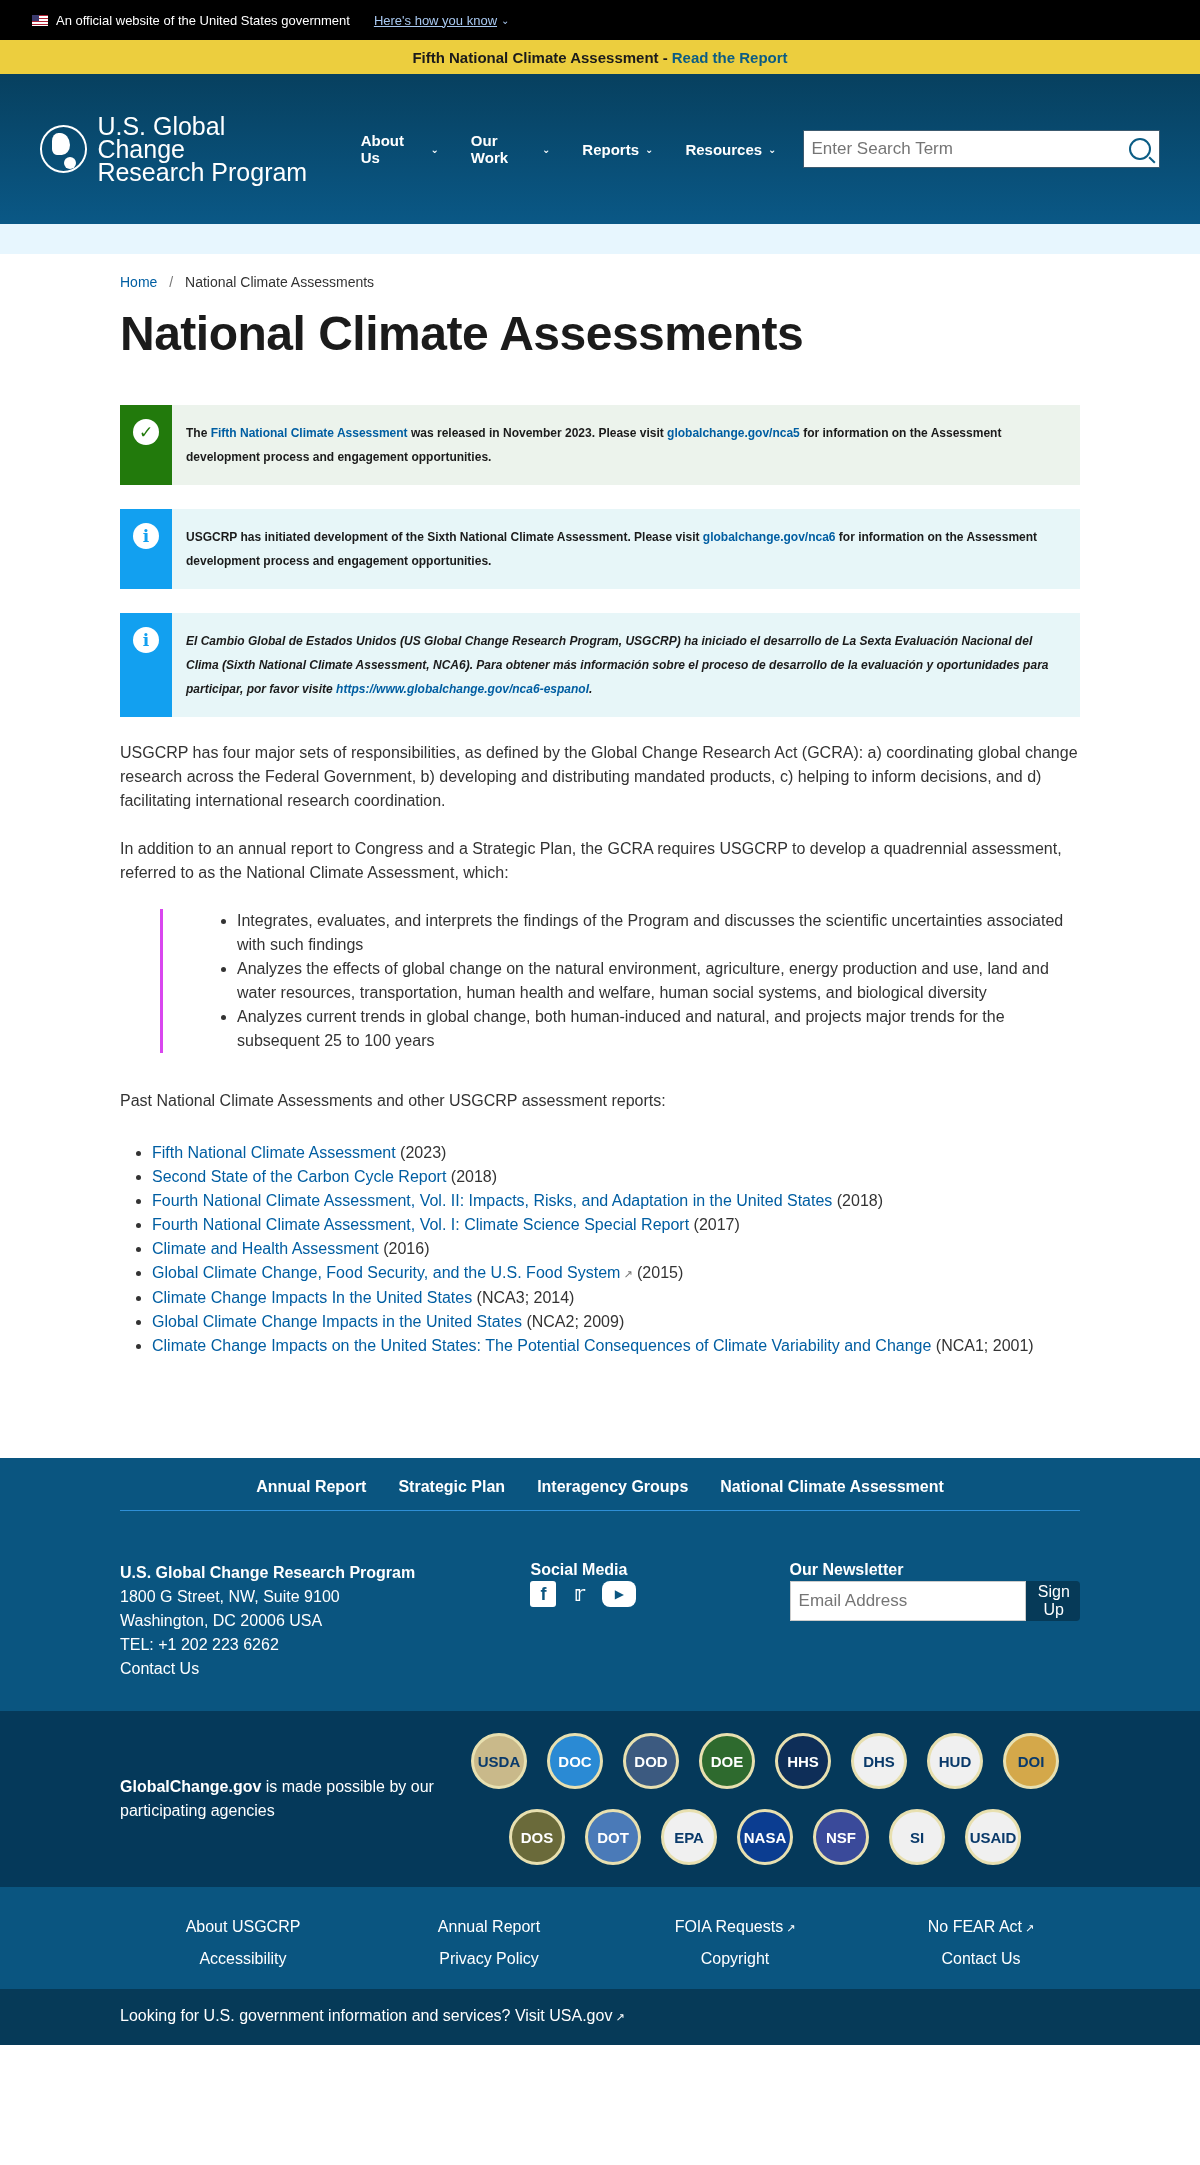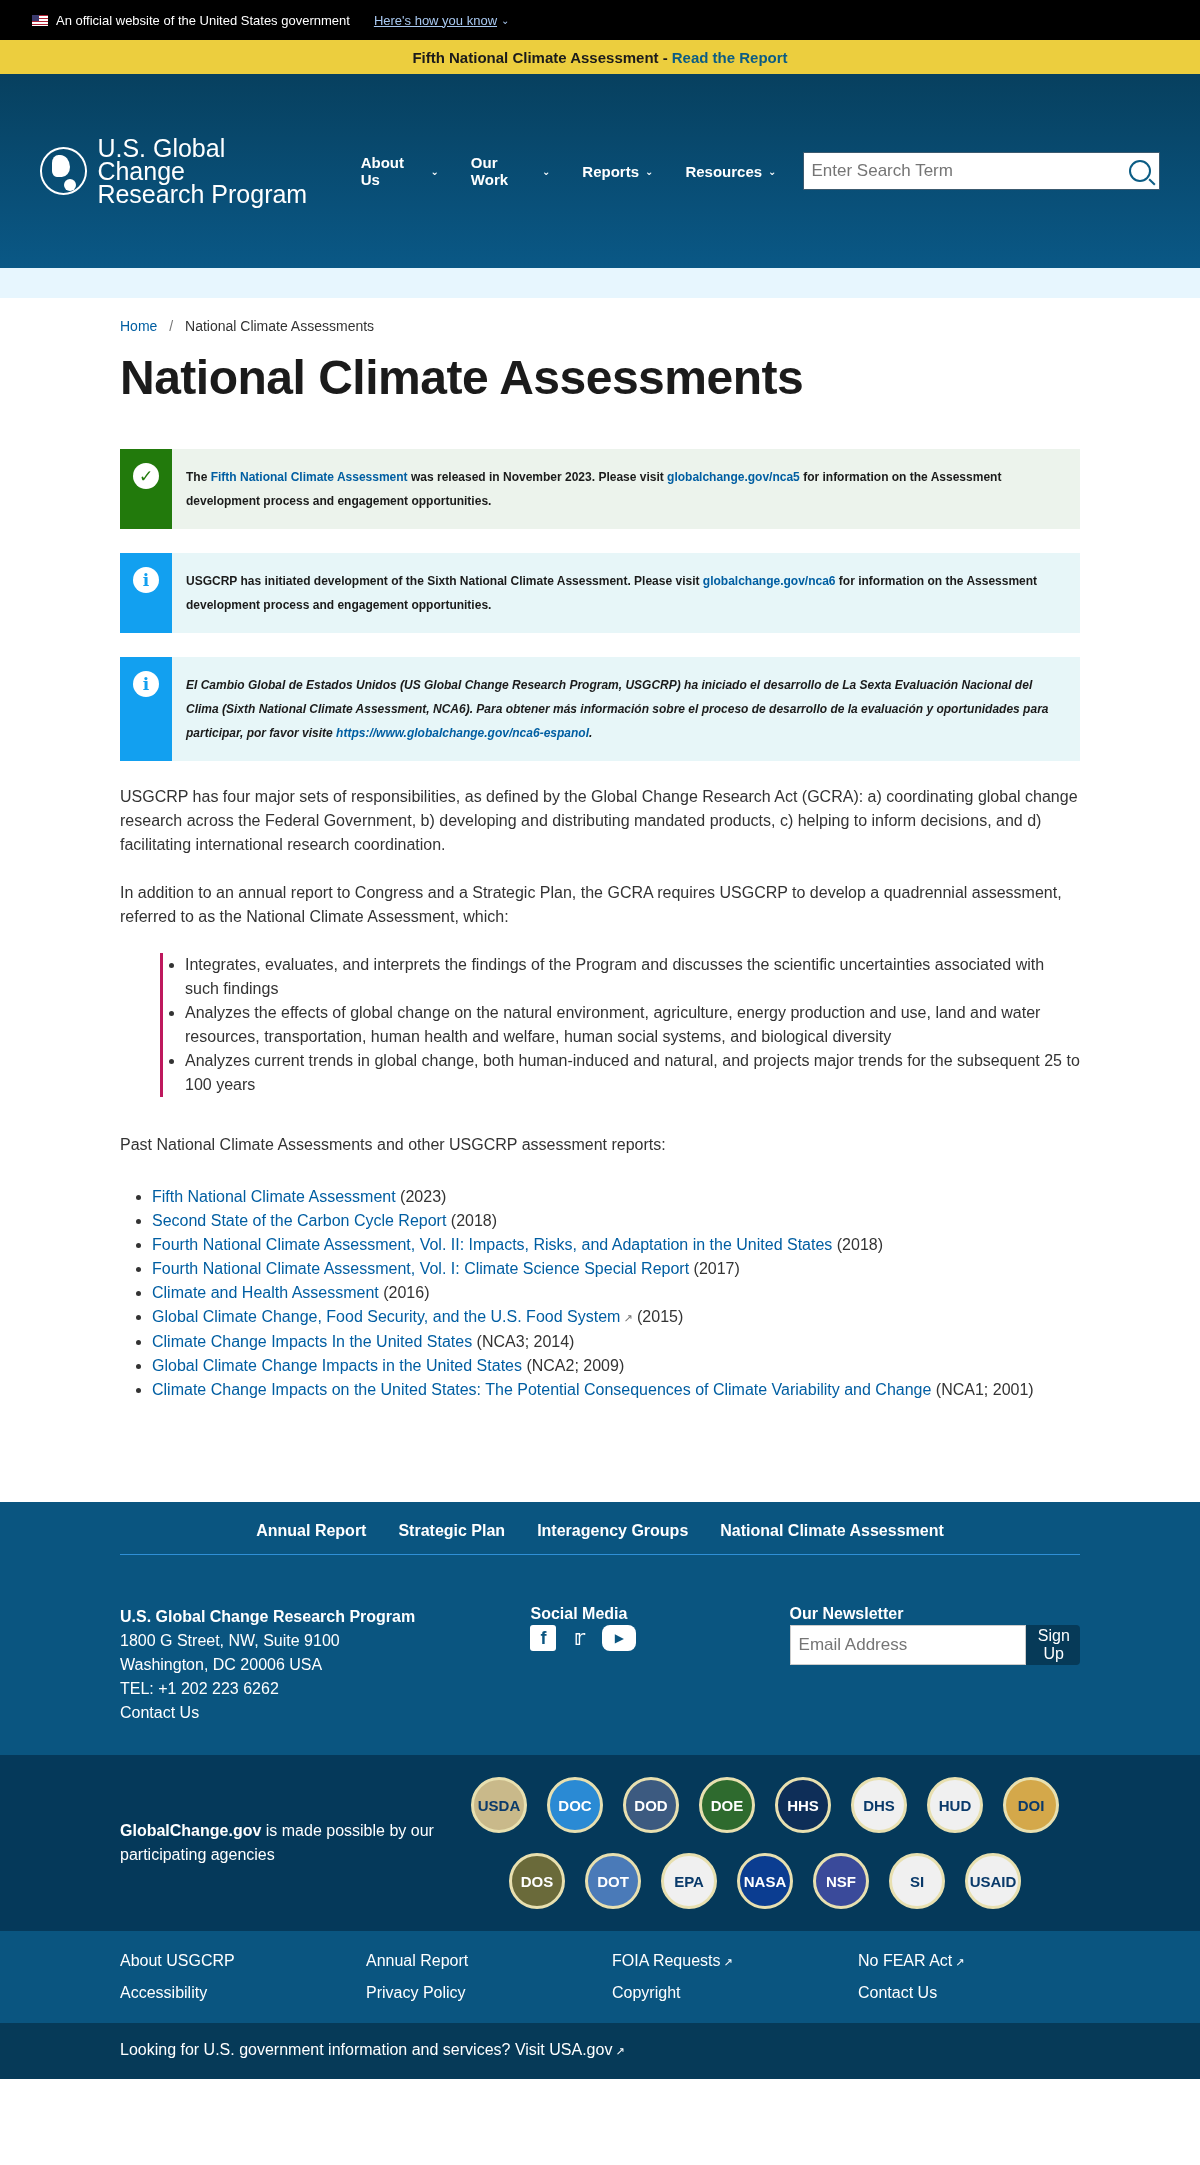--- a/index.html
+++ b/index.html
@@ -5,21 +5,21 @@
   * { box-sizing: border-box; margin: 0; padding: 0; }
   body { width: 1200px; font-family: "Liberation Sans", "DejaVu Sans", sans-serif; color: #1b1b1b; background: #fff; }
   a { color: #005ea2; }
   .gov-banner { background: #000; height: 40px; display: flex; align-items: center; padding-left: 32px; font-size: 13px; color: #fff; }
   .gov-banner .flag { width: 16px; height: 11px; margin-right: 8px; background: repeating-linear-gradient(#b22234 0 1.5px, #fff 1.5px 3px); position: relative; }
   .gov-banner .flag::before { content: ""; position: absolute; left: 0; top: 0; width: 7px; height: 6px; background: #3c3b6e; }
   .gov-banner .how { color: #a8c8f0; text-decoration: underline; margin-left: 24px; }
   .gov-banner .chev { color: #a8c8f0; margin-left: 4px; font-size: 10px; }
   .alert-bar { background: #ecce3e; height: 34px; display: flex; align-items: center; justify-content: center; font-weight: bold; font-size: 15px; color: #1b1b1b; }
   .alert-bar a { color: #0b5c84; margin-left: 4px; }
-  .site-header { background: linear-gradient(180deg, #07405f 0%, #0a5886 100%); height: 194px; display: flex; align-items: center; padding: 0 40px; }
+  .site-header { background: linear-gradient(180deg, #07405f 0%, #0a5886 100%); height: 150px; display: flex; align-items: center; padding: 0 40px; }
   .logo { display: flex; align-items: center; color: #fff; }
   .globe { width: 48px; height: 48px; border-radius: 50%; border: 2px solid #fff; position: relative; overflow: hidden; margin-right: 10px; }
   .globe::before { content: ""; position: absolute; left: 10px; top: 6px; width: 18px; height: 22px; background: #fff; border-radius: 40% 60% 50% 30%; }
   .globe::after { content: ""; position: absolute; left: 22px; top: 30px; width: 12px; height: 12px; background: #fff; border-radius: 50%; }
   .logo-text { font-size: 25px; line-height: 23px; font-weight: normal; }
   .nav { display: flex; margin-left: 44px; }
   .nav-item { color: #fff; font-weight: bold; font-size: 15px; margin-right: 32px; display: flex; align-items: center; cursor: pointer; }
   .nav-item .chev { font-size: 10px; margin-left: 6px; }
   .search { margin-left: -6px; width: 362px; height: 38px; background: #fff; border: 1px solid #3c5a6f; display: flex; align-items: center; padding: 0 8px; }
   .search input { border: none; outline: none; flex: 1; font-size: 17px; color: #555; font-family: inherit; }
@@ -35,21 +35,21 @@
   .alert .body { flex: 1; padding: 16px 14px; font-weight: bold; font-size: 12px; line-height: 24px; }
   .alert.success .bar { background: #227a0c; }
   .alert.success .body { background: #ecf3ec; }
   .alert.info .bar { background: #12a0f0; }
   .alert.info .body { background: #e7f6f8; }
   .alert.info .body.it { font-style: italic; }
   .ic { width: 26px; height: 26px; border-radius: 50%; background: #fff; display: flex; align-items: center; justify-content: center; font-weight: bold; font-size: 17px; }
   .ic.check { color: #227a0c; }
   .ic.info { color: #12a0f0; font-family: "DejaVu Serif", serif; }
   p.body-text { font-size: 16px; line-height: 24px; color: #333; margin-bottom: 24px; }
-  .quote { border-left: 3px solid #be185d; margin-left: 40px; padding-left: 22px; margin-bottom: 36px; margin-top: 10px; }
+  .quote { border-left: 3px solid #d946ef; margin-left: 40px; padding-left: 74px; margin-bottom: 36px; margin-top: 10px; }
   .quote li { font-size: 16px; line-height: 24px; color: #333; }
   .reports { margin-left: 32px; margin-top: 28px; margin-bottom: 100px; }
   .reports li { font-size: 16px; line-height: 24px; color: #333; }
   .footer-top { background: #0a5580; padding: 12px 120px 30px; color: #fff; }
   .footer-links { display: flex; justify-content: center; padding: 8px 0 14px; border-bottom: 1px solid #2f8fd6; }
   .footer-links a { color: #fff; font-weight: bold; font-size: 16px; margin: 0 16px; }
   .footer-cols { display: flex; margin-top: 50px; gap: 32px; }
   .fcol1 { width: 400px; font-size: 16px; line-height: 24px; }
   .fcol1 .t { font-weight: bold; }
   .fcol1 a { color: #fff; }
@@ -60,21 +60,21 @@
   .soc.tw { background: transparent; color: #fff; font-size: 22px; }
   .soc.yt { width: 34px; border-radius: 8px; font-size: 12px; }
   .newsletter { display: flex; margin-top: 2px; }
   .newsletter input { width: 236px; height: 40px; border: 1px solid #ccc; padding: 0 8px; font-size: 17px; font-family: inherit; }
   .newsletter button { background: #063a58; color: #fff; border: none; height: 40px; padding: 0 6px 0 8px; font-size: 16px; border-radius: 0 4px 4px 0; font-family: inherit; }
   .agencies { background: #05395a; padding: 22px 120px; display: flex; align-items: center; }
   .agencies .txt { width: 330px; color: #fff; font-size: 16px; line-height: 24px; }
   .seals { flex: 1; display: flex; flex-direction: column; align-items: center; gap: 20px; }
   .seal-row { display: flex; gap: 20px; }
   .seal { width: 56px; height: 56px; border-radius: 50%; border: 3px solid #e8e0b0; display: flex; align-items: center; justify-content: center; font-size: 15px; font-weight: bold; color: #fff; }
-  .footer-bottom { background: #0a5580; padding: 20px 120px 20px; display: grid; grid-template-columns: repeat(4, 246px); row-gap: 12px; }
+  .footer-bottom { background: #0a5580; padding: 30px 120px 20px; display: grid; grid-template-columns: repeat(4, 246px); row-gap: 12px; text-align: center; }
   .footer-bottom a { color: #fff; font-size: 16px; line-height: 20px; }
   .ext { font-size: 11px; margin-left: 3px; color: #fff; }
   .usa-bar { background: #063a58; color: #fff; padding: 18px 120px 20px; font-size: 16px; }
   .usa-bar a { color: #fff; }
 </style>
 </head>
 <body>
 
 <div class="gov-banner">
   <span class="flag"></span>

